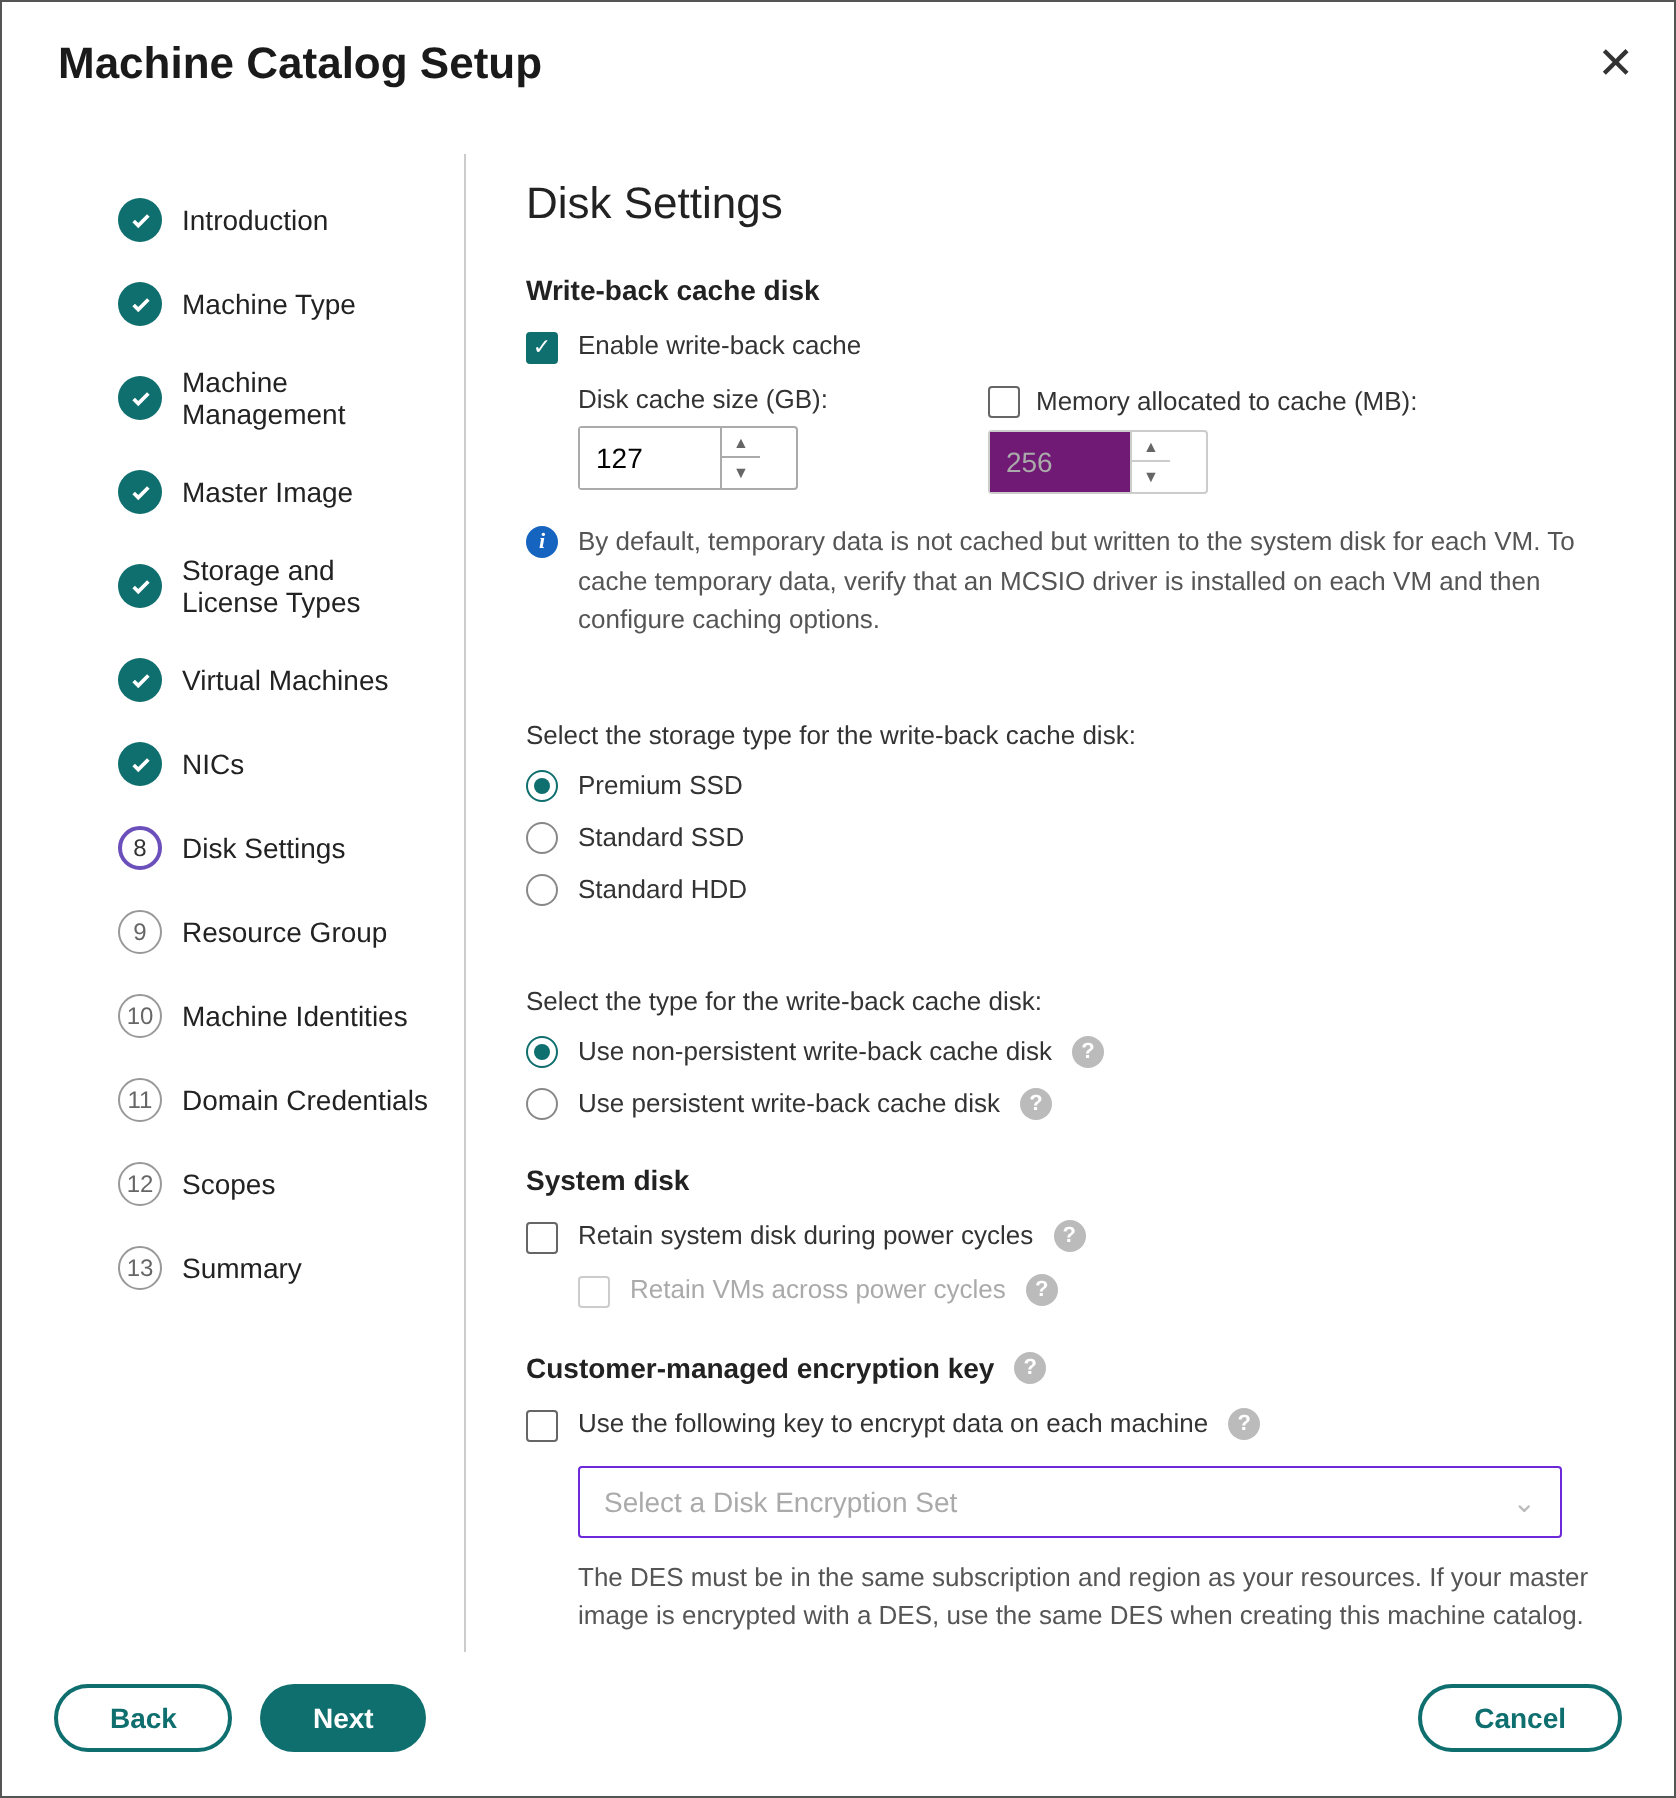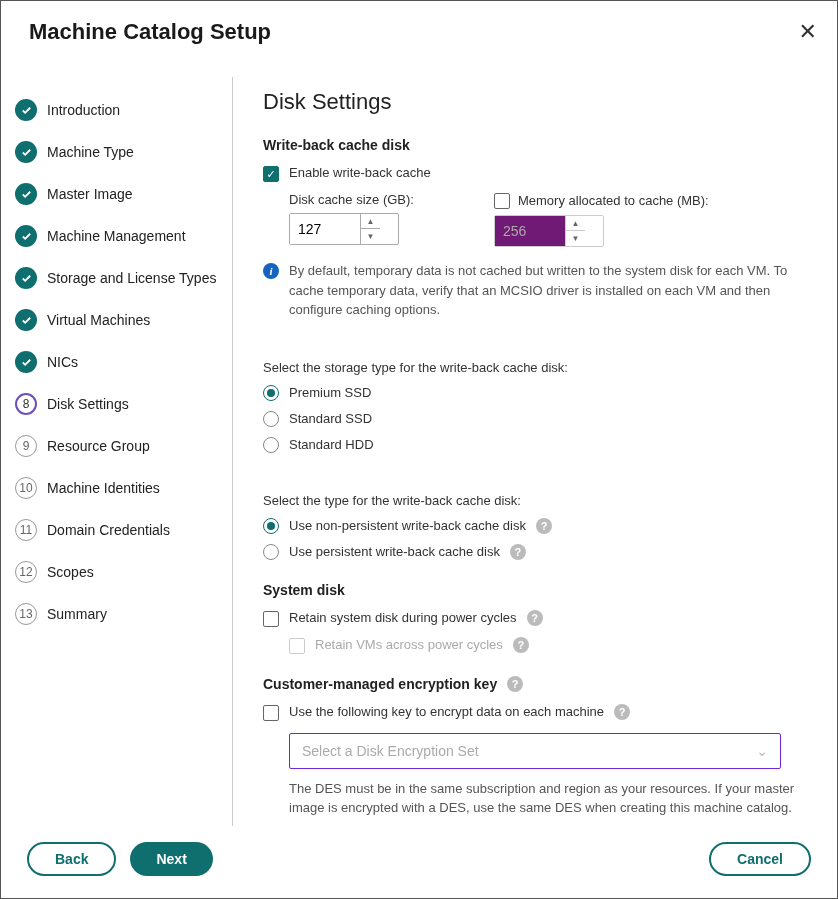--- a/index.html
+++ b/index.html
@@ -2,21 +2,21 @@
 <html><head>
 <meta charset="utf-8">
 <style>
   * { box-sizing: border-box; margin: 0; padding: 0; font-family: -apple-system, BlinkMacSystemFont, "Segoe UI", Arial, sans-serif; }
   body { background: #fff; width: 838px; height: 899px; position: relative; border: 1px solid #555; }
   .header { display: flex; justify-content: space-between; align-items: center; padding: 18px 20px 32px 28px; }
   .header h1 { font-size: 22px; font-weight: 700; color: #1a1a1a; }
   .close-x { font-size: 22px; cursor: pointer; color: #333; font-weight: 300; }
   .body { display: flex; height: calc(100% - 148px); }
   .sidebar { width: 232px; border-right: 1px solid #ccc; padding: 12px 0 0 0; }
-  .step { display: flex; align-items: center; gap: 10px; padding: 10px 14px 10px 14px; cursor: pointer; }
+  .step { display: flex; align-items: center; gap: 10px; padding: 10px 14px 10px 14px; cursor: pointer; margin-left: 44px; }
   .step .circle { width: 22px; height: 22px; border-radius: 50%; display: flex; align-items: center; justify-content: center; font-size: 12px; flex-shrink: 0; }
   .step .circle.done { background: #0f6e6e; color: #fff; }
   .step .circle.current { border: 2px solid #6b4fbb; color: #333; background: #fff; }
   .step .circle.pending { border: 1.5px solid #999; color: #666; background: #fff; }
   .step .label { font-size: 14px; color: #222; }
   .check { width: 11px; height: 11px; }
   .main { flex: 1; padding: 12px 30px 20px 30px; overflow-y: auto; }
   .main h2 { font-size: 22px; font-weight: 400; color: #222; margin-bottom: 22px; }
   .section-title { font-size: 14px; font-weight: 600; color: #222; margin-bottom: 12px; }
   .row { display: flex; align-items: flex-start; gap: 10px; margin-bottom: 10px; }
@@ -84,29 +84,29 @@
           </svg>
         </span>
         <span class="label">Machine Type</span>
       </div>
     <div class="step">
         <span class="circle done">
           <svg class="check" viewBox="0 0 12 12">
             <path d="M2 6l2.5 2.5L10 3" stroke="#fff" stroke-width="2" fill="none"></path>
           </svg>
         </span>
+        <span class="label">Machine Management</span>
+      </div>
+    <div class="step">
+        <span class="circle done">
+          <svg class="check" viewBox="0 0 12 12">
+            <path d="M2 6l2.5 2.5L10 3" stroke="#fff" stroke-width="2" fill="none"></path>
+          </svg>
+        </span>
         <span class="label">Master Image</span>
-      </div>
-    <div class="step">
-        <span class="circle done">
-          <svg class="check" viewBox="0 0 12 12">
-            <path d="M2 6l2.5 2.5L10 3" stroke="#fff" stroke-width="2" fill="none"></path>
-          </svg>
-        </span>
-        <span class="label">Machine Management</span>
       </div>
     <div class="step">
         <span class="circle done">
           <svg class="check" viewBox="0 0 12 12">
             <path d="M2 6l2.5 2.5L10 3" stroke="#fff" stroke-width="2" fill="none"></path>
           </svg>
         </span>
         <span class="label">Storage and License Types</span>
       </div>
     <div class="step">

